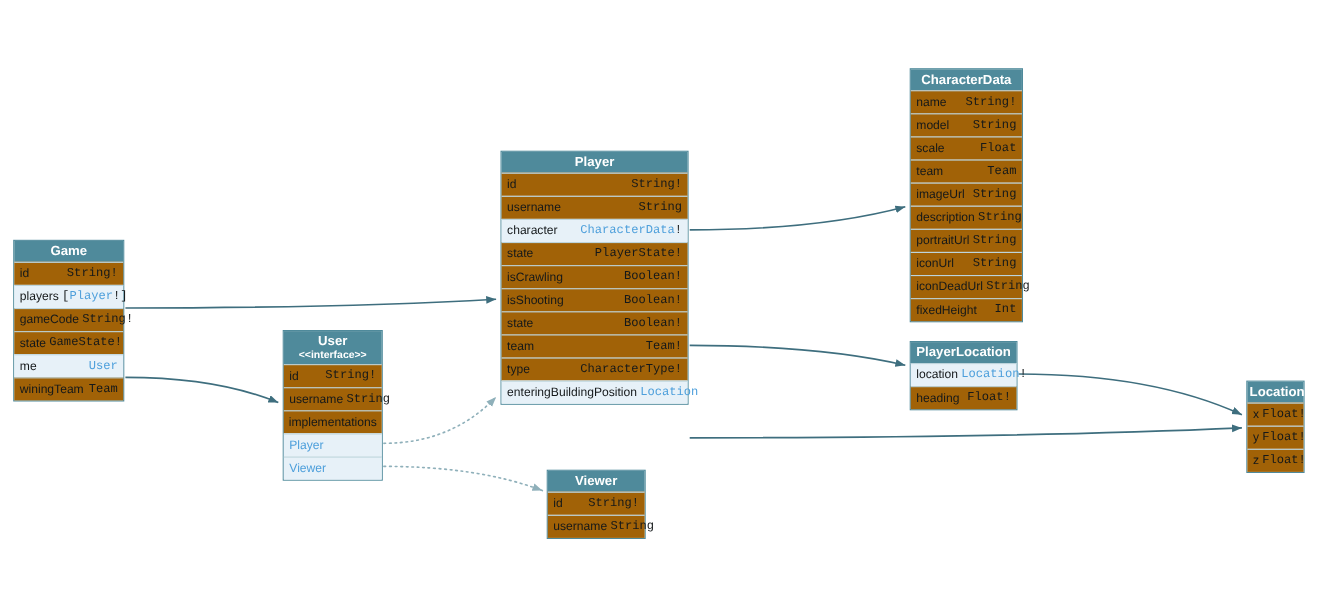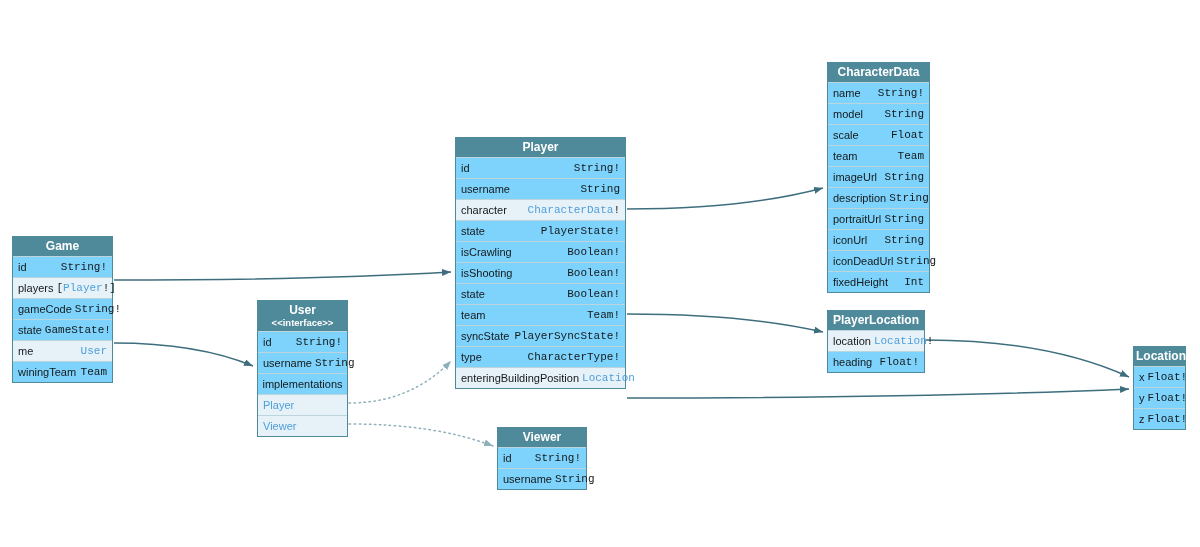--- a/index.html
+++ b/index.html
@@ -12,21 +12,21 @@
     font-size:11px;color:#14181a;
   }
   .thead{
     background:#4f8a9b;color:#ffffff;font-weight:bold;font-size:12px;
     text-align:center;padding:3px 2px;line-height:13px;
   }
   .thead .sub{display:block;font-size:9.5px;font-weight:bold;line-height:11px;}
   .row{
     display:flex;justify-content:space-between;align-items:center;gap:3px;
     height:21px;box-sizing:border-box;padding:0 5px;
-    border-top:1px solid #bcd4dc;background:#7dd3fc;white-space:nowrap;
+    border-top:1px solid #bcd4dc;background:#a16207;white-space:nowrap;
   }
   .row.hl{background:#e7f1f8;}
   .row.center{justify-content:center;}
   .fname{color:#14181a;}
   .fname.link{color:#4d9fdb;}
   .ftype{color:#14181a;font-family:Liberation Mono, monospace;}
   .ftype .link{color:#4d9fdb;}
 </style>
 </head>
 <body>
@@ -44,21 +44,21 @@
       <path d="M 114 280 Q 316.2 280 451 272" fill="none" stroke-width="1.5" stroke="#3e6e7e" marker-end="url(#arrow-solid)"></path>
       <path d="M 114 343 Q 197.39999999999998 343 253 366" fill="none" stroke-width="1.5" stroke="#3e6e7e" marker-end="url(#arrow-solid)"></path>
       <path d="M 349 403 Q 410.2 403 451 361" fill="none" stroke-width="1.5" stroke="#8fb0ba" stroke-dasharray="1.5 3.5" stroke-linecap="round" marker-end="url(#arrow-dotted)"></path>
       <path d="M 349 424 Q 435.4 424 493 446" fill="none" stroke-width="1.5" stroke="#8fb0ba" stroke-dasharray="1.5 3.5" stroke-linecap="round" marker-end="url(#arrow-dotted)"></path>
       <path d="M 627 209 Q 744.6 209 823 188" fill="none" stroke-width="1.5" stroke="#3e6e7e" marker-end="url(#arrow-solid)"></path>
       <path d="M 627 314 Q 744.6 314 823 332" fill="none" stroke-width="1.5" stroke="#3e6e7e" marker-end="url(#arrow-solid)"></path>
       <path d="M 627 398 Q 928.2 398 1129 389" fill="none" stroke-width="1.5" stroke="#3e6e7e" marker-end="url(#arrow-solid)"></path>
       <path d="M 926 340 Q 1047.8 340 1129 377" fill="none" stroke-width="1.5" stroke="#3e6e7e" marker-end="url(#arrow-solid)"></path>
     </svg>
 
-<div class="table" style="left: 12px; top: 236px; width: 101px;">
+<div class="table" style="left: 12px; top: 218px; width: 101px;">
       <div class="thead"><span>Game</span></div>
       <div class="row">
         <span class="fname">id</span>
         <span class="ftype"><span>String!</span></span>
       </div>
       <div class="row hl">
         <span class="fname">players</span>
         <span class="ftype"><span>[</span><span class="link">Player</span><span>!]</span></span>
       </div>
       <div class="row">
@@ -124,24 +124,20 @@
         <span class="fname">isShooting</span>
         <span class="ftype"><span>Boolean!</span></span>
       </div>
       <div class="row">
         <span class="fname">state</span>
         <span class="ftype"><span>Boolean!</span></span>
       </div>
       <div class="row">
         <span class="fname">team</span>
         <span class="ftype"><span>Team!</span></span>
-      </div>
-      <div class="row">
-        <span class="fname">syncState</span>
-        <span class="ftype"><span>PlayerSyncState!</span></span>
       </div>
       <div class="row">
         <span class="fname">type</span>
         <span class="ftype"><span>CharacterType!</span></span>
       </div>
       <div class="row hl">
         <span class="fname">enteringBuildingPosition</span>
         <span class="ftype"><span class="link">Location</span></span>
       </div>
     </div>

